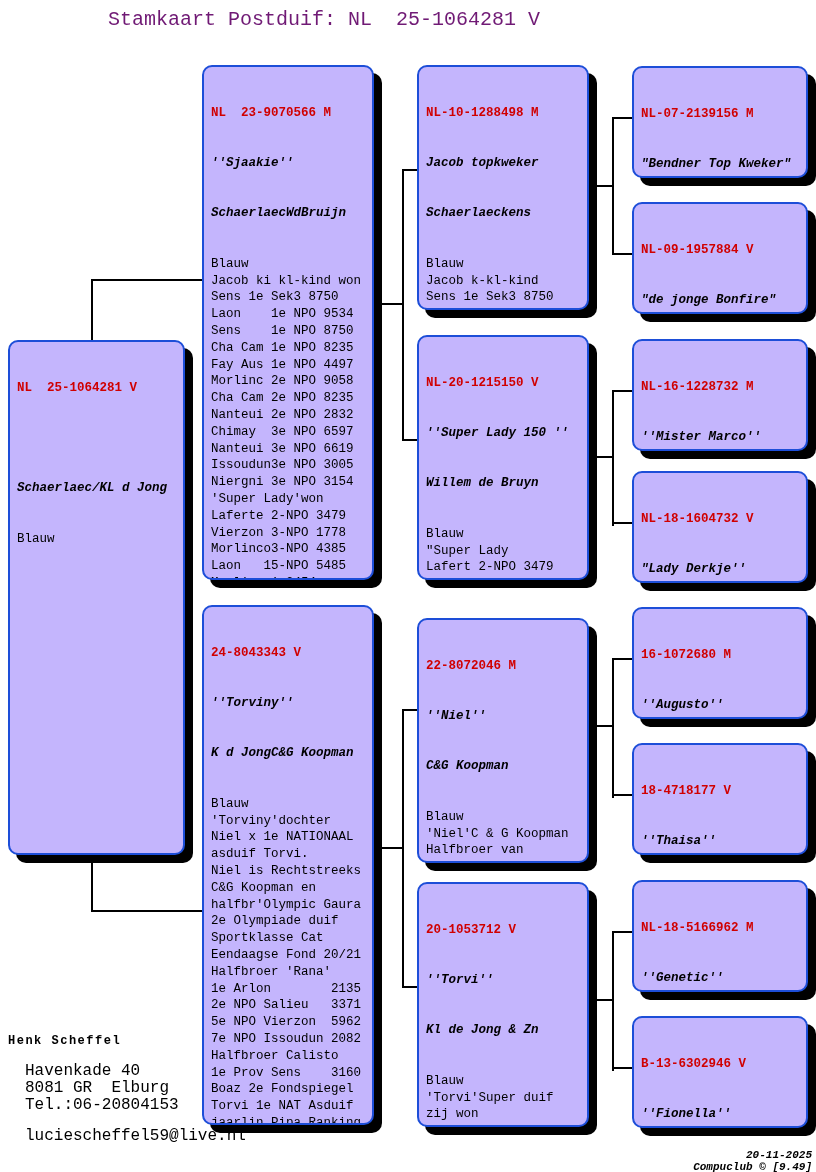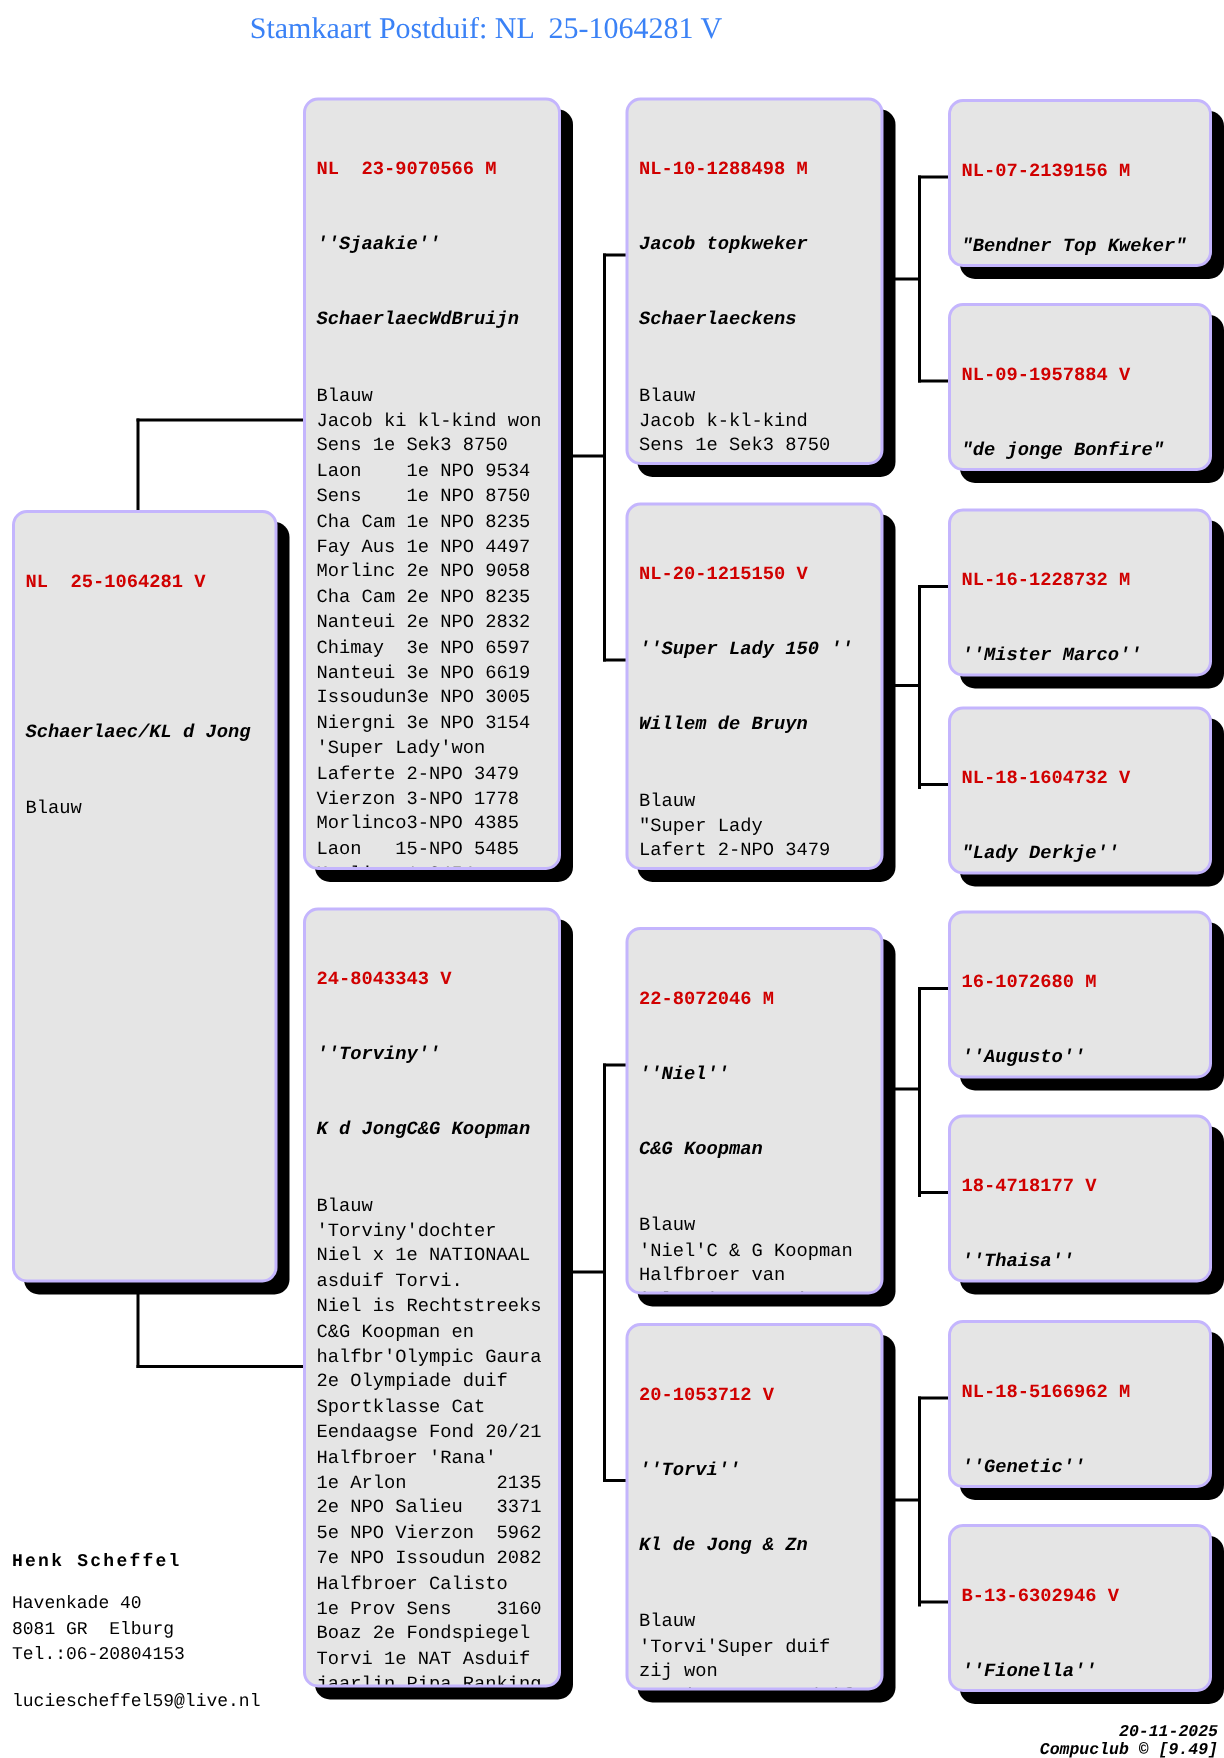--- a/index.html
+++ b/index.html
@@ -9,49 +9,49 @@
     width: 816px;
     height: 1172px;
     background: #ffffff;
     font-family: "Liberation Mono", "DejaVu Sans Mono", monospace;
     overflow: hidden;
   }
   #title {
     position: absolute;
     left: 0; top: 8px; width: 648px;
     text-align: center;
-    font-family: Liberation Serif, serif;
+    font-family: Liberation Mono, monospace;
     font-size: 20px;
-    color: #3b82f6;
+    color: #701a75;
     white-space: pre;
   }
   .cl { position: absolute; background: #000; }
   .bx {
     position: absolute;
-    background: #e5e5e5;
-    border: 2px solid #c4b5fd;
+    background: #c4b5fd;
+    border: 2px solid #1d4ed8;
     border-radius: 10px;
     box-shadow: 8px 8px 0 #000;
     padding: 4px 7px 0 7px;
     font-size: 12.5px;
     line-height: 16.8px;
     white-space: pre;
     overflow: hidden;
     color: #000;
   }
   .hdr { color: var(--ring-red, #d00000); font-weight: bold; text-align: left; min-height: 16.8px; }
   .hdr.left { text-align: left; }
   .nm { font-weight: bold; font-style: italic; min-height: 16.8px; }
   .br { font-weight: bold; min-height: 16.8px; font-style: italic; }
   .ln { min-height: 16.8px; }
   #owner-name {
     position: absolute; left: 8px; top: 1034px;
     font-size: 12px; font-weight: bold; letter-spacing: 1.5px; white-space: pre;
   }
-  .contact-line { position: absolute; left: 8px; font-size: 12px; white-space: pre; }
+  .contact-line { position: absolute; left: 25px; font-size: 16px; white-space: pre; }
   #footer {
     position: absolute; left: 400px; top: 1137px; width: 412px;
     text-align: right; font-size: 11px; font-style: italic; font-weight: bold; white-space: pre;
   }
   #footer span { margin-left: 14px; }
 </style>
 </head>
 <body>
 
 <div id="canvas">

